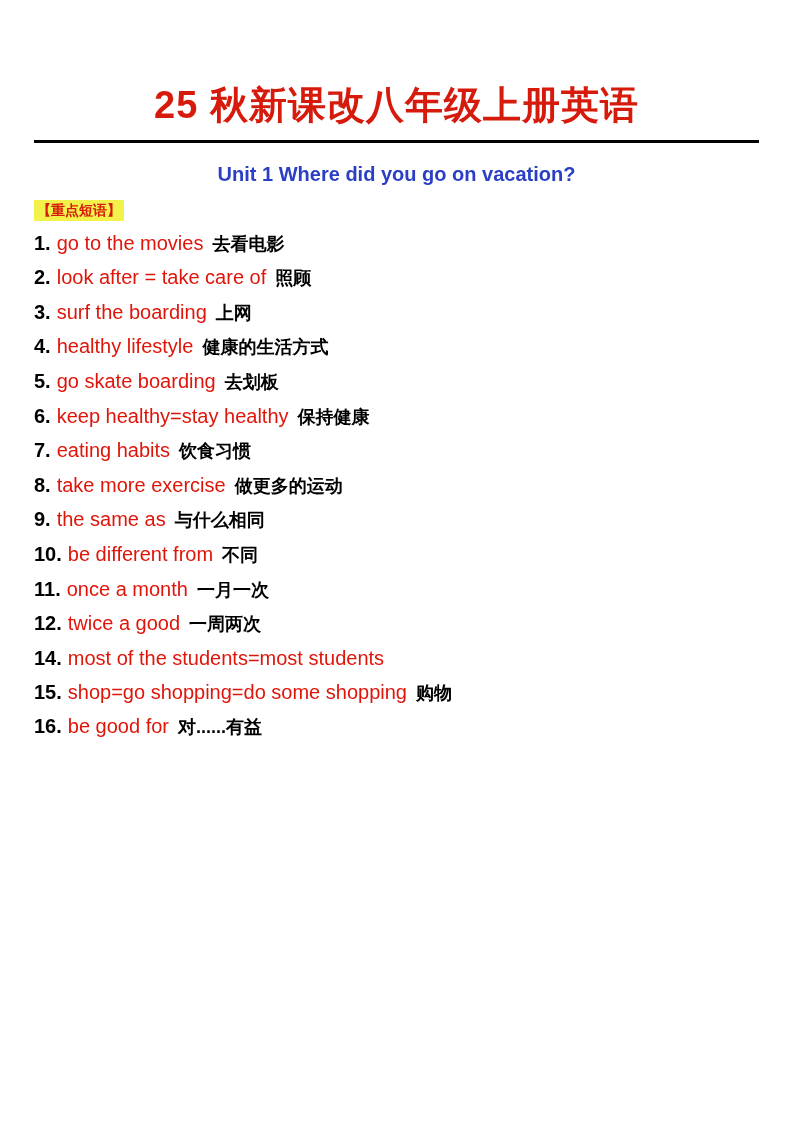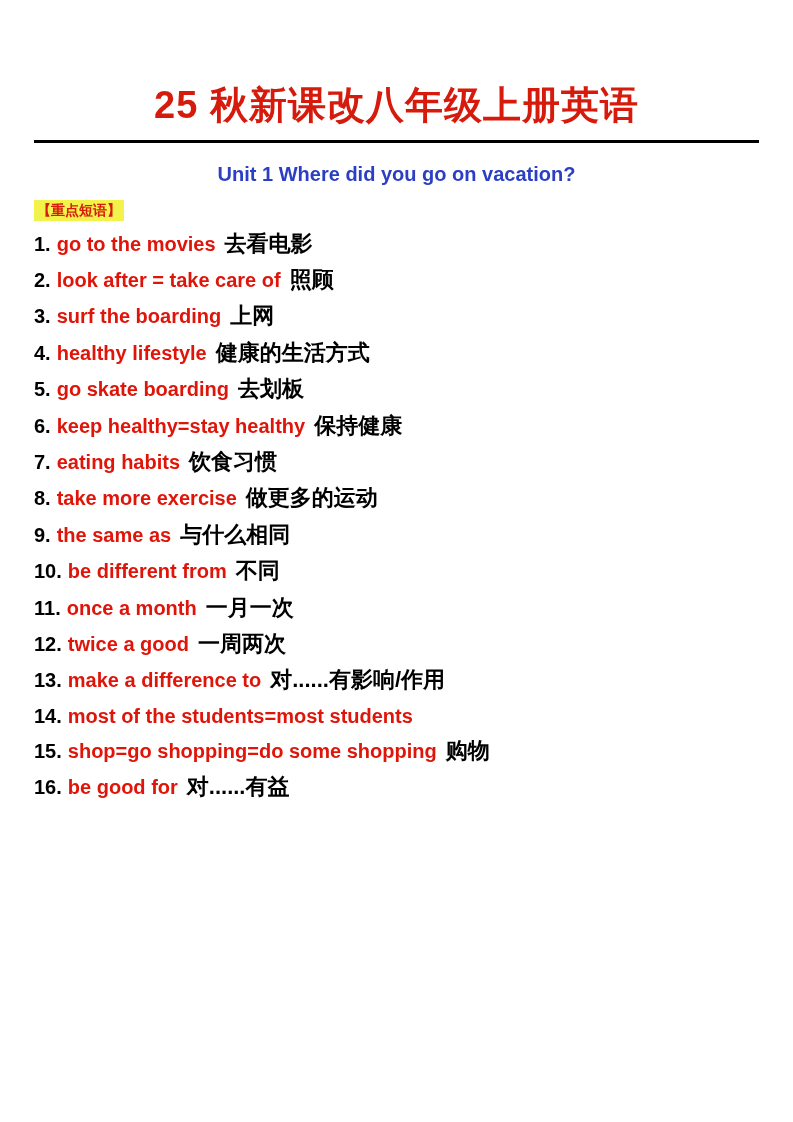--- a/index.html
+++ b/index.html
@@ -81,27 +81,27 @@
   .num {
     color: #000000;
     font-size: 20px;
     font-weight: bold;
     margin-right: 6px;
     flex: 0 0 auto;
   }
   .en {
     color: #e0150a;
     font-size: 20px;
-    font-weight: bold;
+    font-weight: normal;
     margin-right: 9px;
     flex: 0 0 auto;
   }
   .cn {
     color: #000000;
-    font-size: 22px;
+    font-size: 18px;
     font-weight: bold;
     flex: 0 0 auto;
   }
 </style>
 </head>
 <body>
 
 <div class="page">
 
   <div class="main-title">25 秋新课改八年级上册英语</div>
@@ -167,25 +167,20 @@
         <span class="num">11.</span>
         <span class="en">once a month</span>
         <span class="cn">一月一次</span>
       </li>
       <li class="phrase-row">
         <span class="num">12.</span>
         <span class="en">twice a good</span>
         <span class="cn">一周两次</span>
       </li>
       <li class="phrase-row">
-        <span class="num">13.</span>
-        <span class="en">make a difference to</span>
-        <span class="cn">对......有影响/作用</span>
-      </li>
-      <li class="phrase-row">
         <span class="num">14.</span>
         <span class="en">most of the students=most students</span>
         <span class="cn"></span>
       </li>
       <li class="phrase-row">
         <span class="num">15.</span>
         <span class="en">shop=go shopping=do some shopping</span>
         <span class="cn">购物</span>
       </li>
       <li class="phrase-row">

